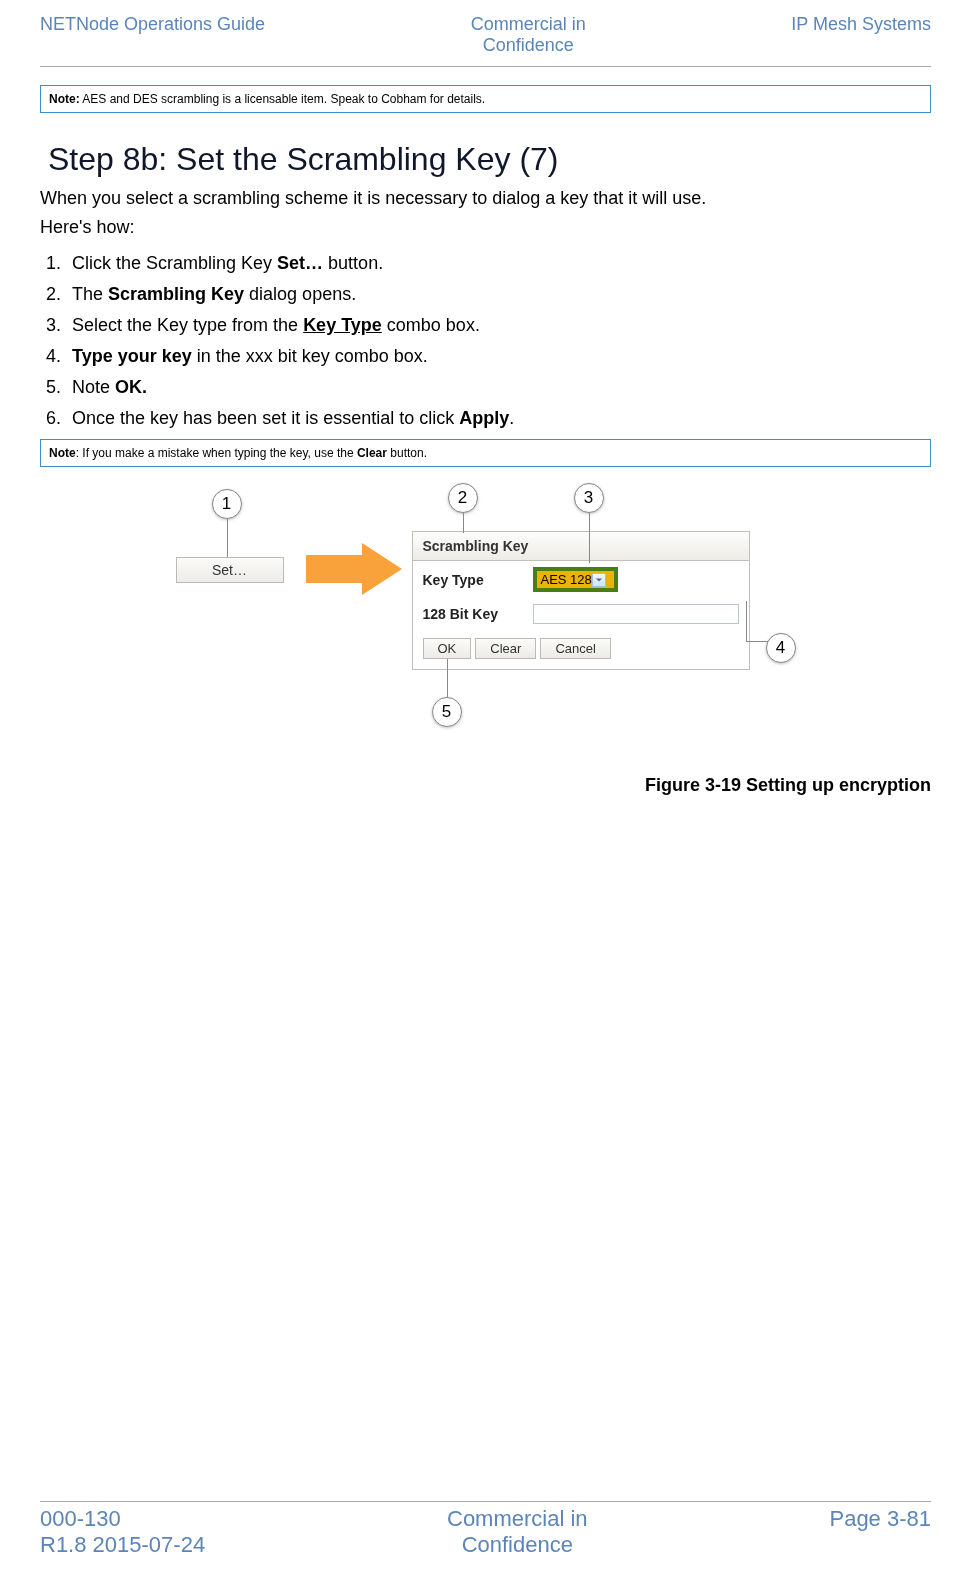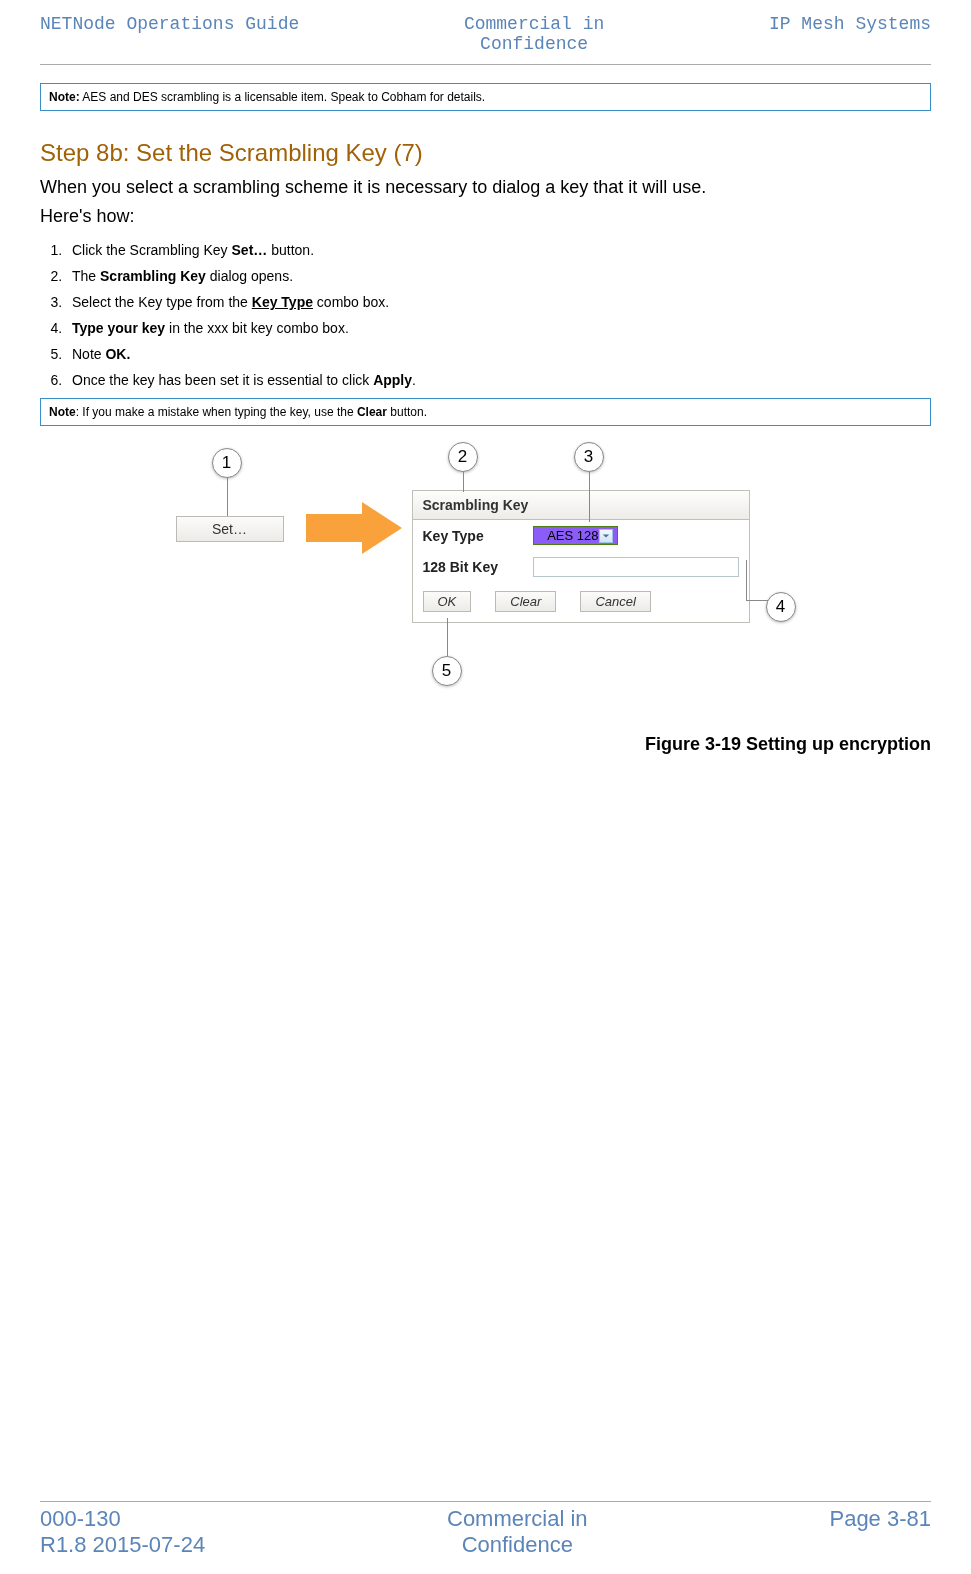--- a/index.html
+++ b/index.html
@@ -12,40 +12,39 @@
       position: relative;
       padding: 0;
     }
     .page { padding: 12px 40px 0 40px; }
     .header-row {
       display: flex;
       justify-content: space-between;
       color: #5b85b8;
       font-size: 18px;
       padding: 2px 0 6px 0;
-      font-family: Liberation Mono, monospace;
     }
     .header-center { text-align: center; }
     .hr { border: none; border-top: 1px solid #aaa; margin: 4px 0 18px 0; }
     .hr-footer { border: none; border-top: 1px solid #aaa; margin: 6px 0 4px 0; }
     .note-box {
       border: 1px solid #3b8fc9;
       padding: 6px 8px;
       font-size: 12px;
       margin-bottom: 28px;
     }
     .note-box .bold { font-weight: bold; }
     h2.step-title {
-      color: #a16207;
+      color: #0f172a;
       font-weight: normal;
-      font-size: 24px;
-      margin: 14px 0 10px 0;
+      font-size: 32px;
+      margin: 14px 0 10px 8px;
     }
     p.body-text { font-size: 18px; margin: 8px 0; }
-    ol.steps { font-size: 14px; margin: 15px 0 6px 26px; }
+    ol.steps { font-size: 18px; margin: 15px 0 6px 26px; }
     ol.steps li { margin: 6px 0 10px 0; padding-left: 6px; }
     .b { font-weight: bold; }
     .u { text-decoration: underline; }
     .figure-area { display: flex; justify-content: center; margin-top: 4px; }
     .figure-inner { position: relative; width: 620px; height: 280px; }
     .callout {
       position: absolute;
       width: 30px; height: 30px;
       border: 1px solid #888;
       border-radius: 50%;
@@ -94,47 +93,46 @@
       font-weight: bold;
       color: #333;
     }
     .dialog-row {
       display: flex;
       align-items: center;
       padding: 6px 10px;
     }
     .dialog-label { font-weight: bold; width: 110px; color: #222; }
     .combo {
-      border: 1px solid #4d7c0f;
-      background: #8b5cf6;
+      border: 4px solid #4d7c0f;
+      background: #eab308;
       padding: 1px 4px;
       display: inline-flex;
       align-items: center;
       font-size: 13px;
       width: 85px;
-      justify-content: flex-end;
+      justify-content: flex-start;
     }
     .combo-arrow {
       width: 14px; height: 14px;
       background: linear-gradient(#f4f9fe,#cfe3f6);
       border: 1px solid #9fc3e6;
       display: inline-flex;
       align-items: center; justify-content: center;
     }
     .combo-arrow svg { width: 8px; height: 8px; }
     .textfield {
       border: 1px solid #b8c7cb;
       height: 20px; flex: 1;
       background: #fff;
     }
     .dialog-buttons {
       display: flex;
-      gap: 24px;
+      gap: 4px;
       padding: 8px 3px 10px 10px;
-      font-style: italic;
     }
     .dlg-btn {
       background: linear-gradient(#fbfbfa,#ecebe7);
       border: 1px solid #bcbab2;
       padding: 2px 14px;
       font-size: 13px;
       color: #333;
     }
     .figure-caption {
       text-align: right;

